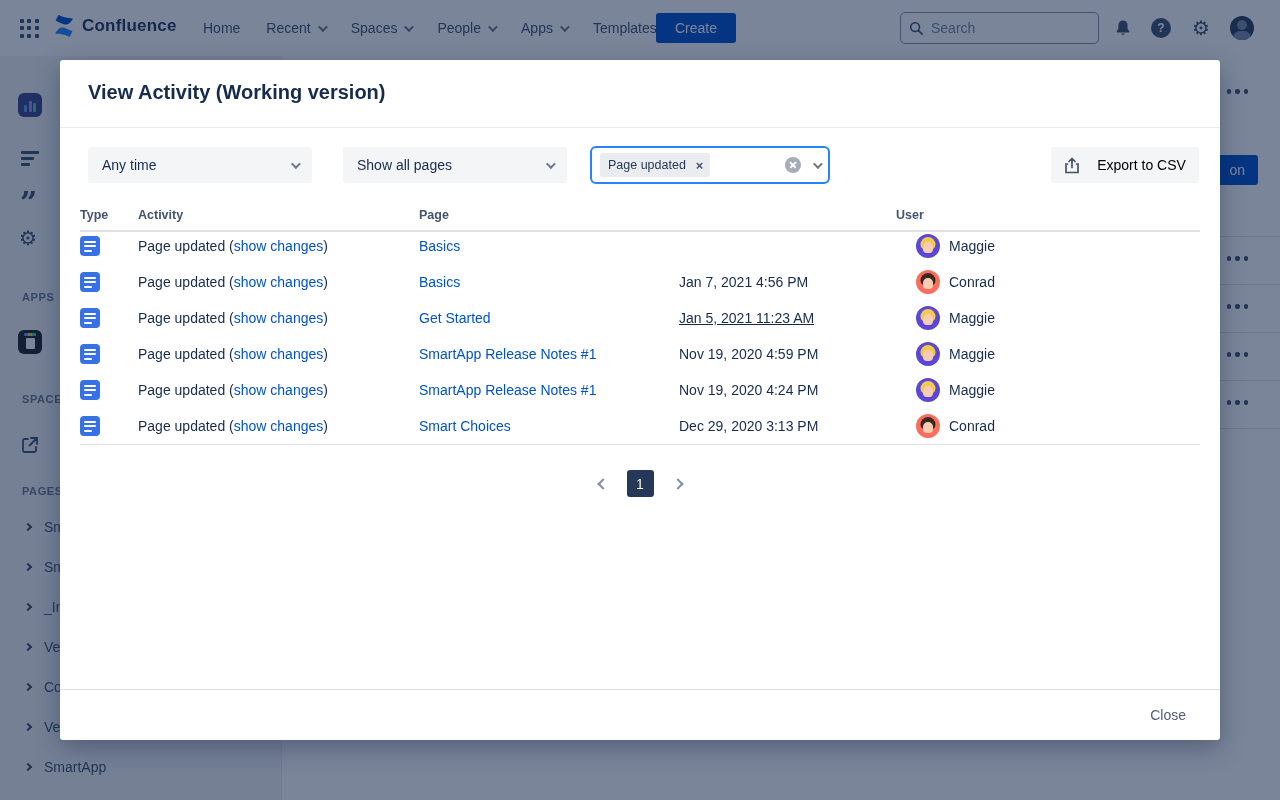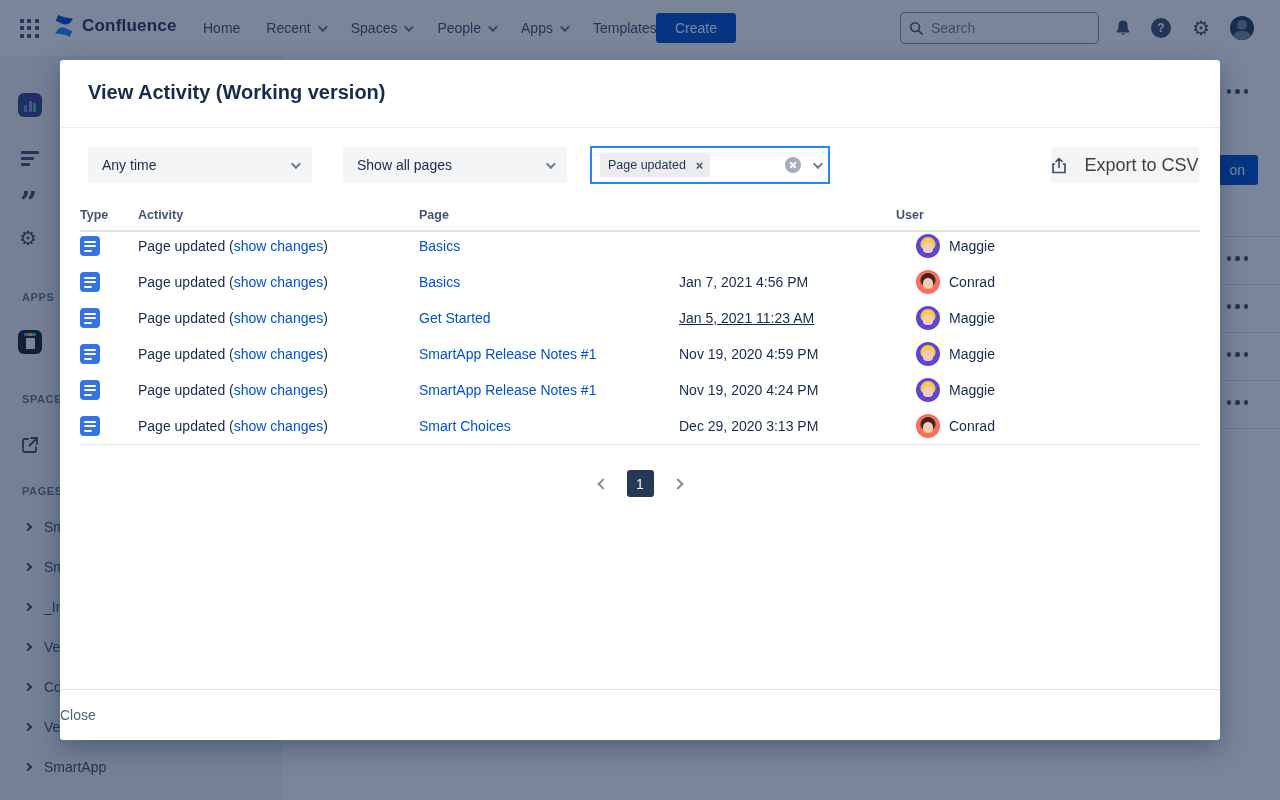--- a/index.html
+++ b/index.html
@@ -69,31 +69,31 @@
   .modal-title { position:absolute; left:28px; top:21px; font-size:20px; font-weight:700; color:#172B4D; }
   .modal-head-divider { position:absolute; left:0; right:0; top:67px; height:1px; background:#EBECF0; }
 
   .filters { position:absolute; left:0; top:87px; right:0; height:38px; }
   .select { position:absolute; height:36px; background:#F4F5F7; border-radius:3px; display:flex; align-items:center;
     padding:0 14px; font-size:14px; color:#172B4D; cursor:pointer; }
   .select .chev { margin-left:auto; }
   .select-time  { left:28px;  width:224px; }
   .select-pages { left:283px; width:224px; }
   .multiselect { position:absolute; left:530px; top:-1px; width:240px; height:38px; background:#fff;
-    border:2px solid #2684FF; border-radius:0; display:flex; align-items:center; padding:16px 8px; cursor:text; }
+    border:2px solid #2684FF; border-radius:6px; display:flex; align-items:center; padding:16px 8px; cursor:text; }
   .chip { display:flex; align-items:center; gap:7px; background:#EBECF0; border-radius:3px; height:24px; padding:0 4px 0 8px;
     font-size:12.5px; color:#253858; }
   .chip-x { font-size:13px; font-weight:700; color:#42526E; cursor:pointer; padding:0 3px; }
   .clear-btn { margin-left:auto; width:16px; height:16px; border-radius:50%; background:#A5ADBA; position:relative; cursor:pointer; }
   .clear-btn::before,.clear-btn::after { content:""; position:absolute; left:4px; top:7.2px; width:8px; height:1.6px; background:#fff; }
   .clear-btn::before{ transform:rotate(45deg);} .clear-btn::after{ transform:rotate(-45deg);}
   .ms-chev { margin-left:12px; cursor:pointer; }
 
   .export-btn { position:absolute; left:991px; width:148px; height:36px; background:#F4F5F7; border:none; border-radius:3px;
-    display:flex; align-items:center; justify-content:center; gap:17px; font-size:18px; font-weight:500; color:#404040;
+    display:flex; align-items:center; justify-content:center; gap:17px; font-size:14px; font-weight:500; color:#000000;
     font-family:inherit; cursor:pointer; }
 
   .menu { position:absolute; left:530px; top:139px; width:240px; background:#fff; border-radius:3px; z-index:20;
     box-shadow:0 4px 8px -2px rgba(9,30,66,.25), 0 0 1px rgba(9,30,66,.31); padding:2px 0; }
   .menu-option { height:33px; display:flex; align-items:center; padding-left:13px; font-size:14px; color:#172B4D; cursor:pointer; }
   .menu-option.highlight { background:#EBECF0; }
 
   .table-header { position:absolute; left:20px; right:20px; top:145px; height:27px; border-bottom:2px solid #DFE1E6; }
   .th { position:absolute; top:3px; font-size:12.5px; font-weight:700; color:#44546F; }
   .col-type{ left:0px; } .col-activity{ left:58px; } .col-page{ left:339px; } .col-user{ left:816px; }
@@ -113,21 +113,21 @@
   [data-avatar="purple"] { --av-bg:#5B47D6; --av-hair:#F2C94C; }
   [data-avatar="coral"]  { --av-bg:#FB6E5E; --av-hair:#3E2723; }
 
   .pagination { position:absolute; left:0; right:0; top:410px; display:flex; align-items:center; justify-content:center; gap:20px; }
   .pg-chev { width:8px; height:8px; border-right:2px solid #8590A2; border-bottom:2px solid #8590A2; cursor:pointer; }
   .pg-prev { transform:rotate(135deg); } .pg-next { transform:rotate(-45deg); }
   .pg-current { width:27px; height:27px; border-radius:3px; background:#253858; color:#FDF3E7; font-size:14px;
     display:flex; align-items:center; justify-content:center; cursor:pointer; }
 
   .modal-footer { position:absolute; left:0; right:0; bottom:0; height:51px; border-top:1px solid #DFE1E6;
-    display:flex; align-items:center; padding-right:34px; }
+    display:flex; align-items:center; justify-content:flex-end; padding-right:34px; }
   .close-link { font-size:14px; color:#505F79; cursor:pointer; }
 
   svg { display:block; }
 </style>
 </head>
 <body>
 
 <div class="stage">
 
   <div class="navbar">

